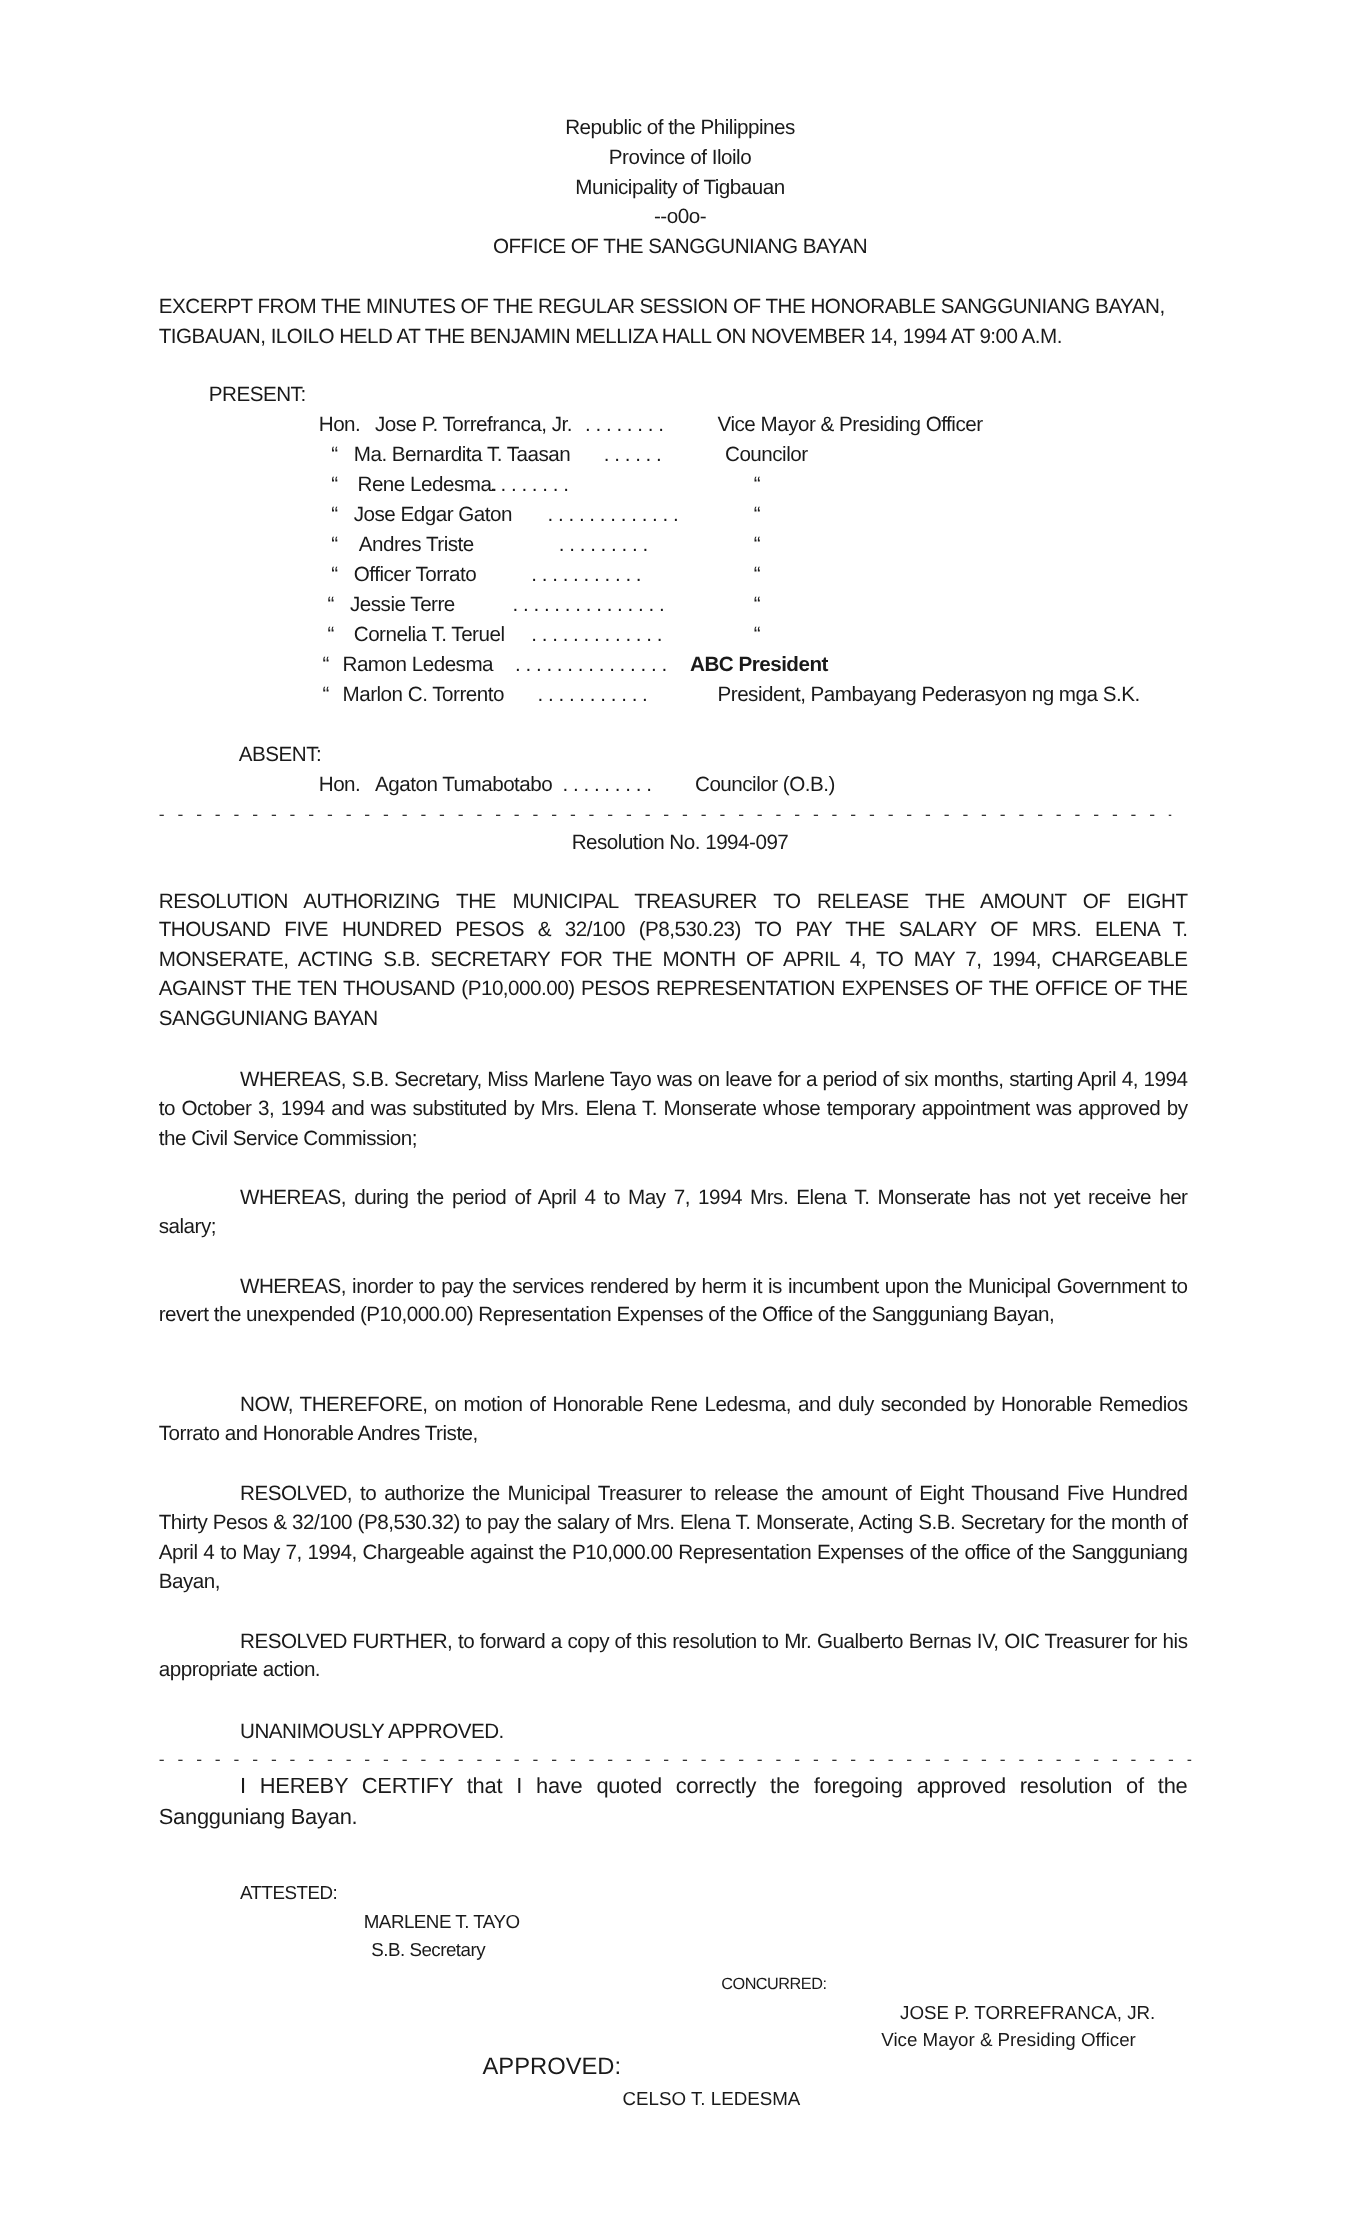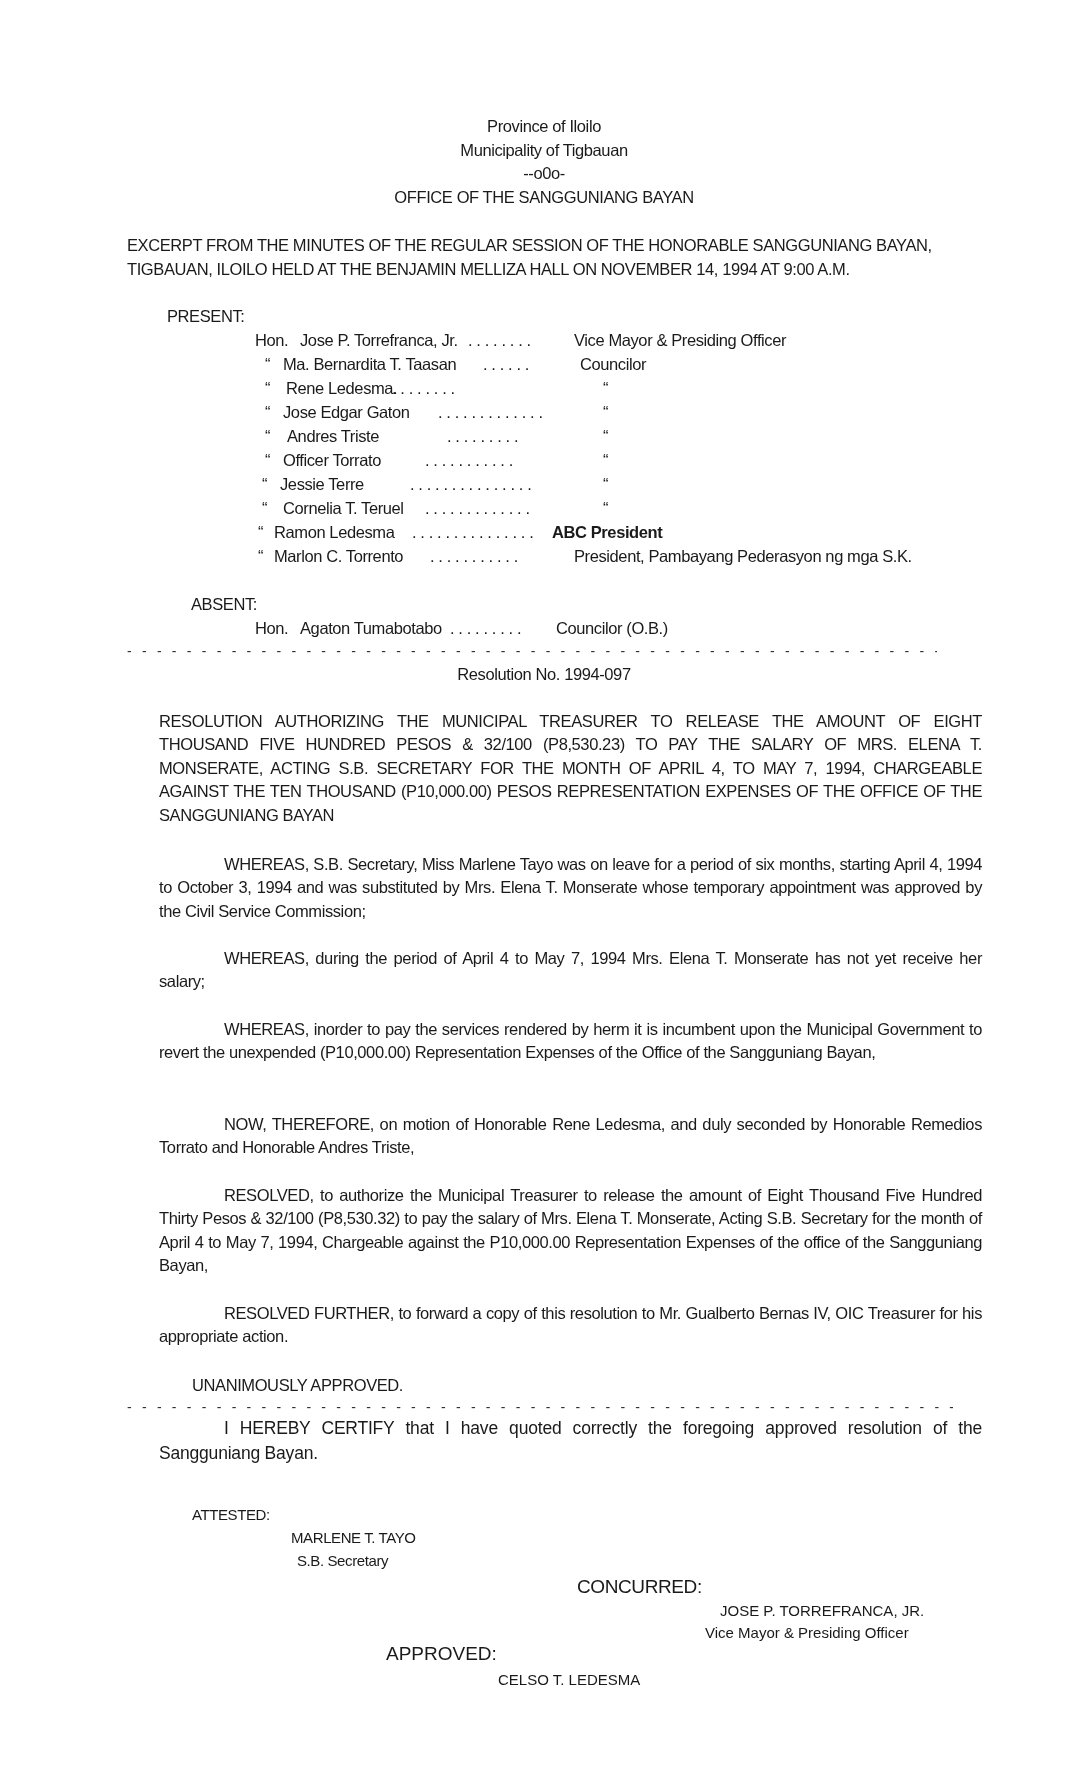--- a/index.html
+++ b/index.html
@@ -1,33 +1,34 @@
 <!DOCTYPE html>
 <html><head>
 <meta charset="utf-8">
 <style>
   html, body { margin:0; padding:0; background:#ffffff; }
   body { width:1088px; height:1792px; position:relative; overflow:hidden;
          font-family:"Liberation Sans", sans-serif; color:#1a1a1a; font-size:16.5px; }
   .page { position:absolute; left:0; top:0; width:1088px; height:1792px; }
   .abs { position:absolute; white-space:nowrap; line-height:24px; }
   .center { position:absolute; left:0; width:1088px; text-align:center; line-height:23.5px; }
-  .para { position:absolute; left:127px; width:823px; text-align:justify; line-height:23.4px;margin-left:32px; }
+  .para { position:absolute; left:127px; width:823px; text-align:justify; line-height:23.4px; }
   .para .ind { display:inline-block; width:65px; }
   .dash { position:absolute; left:127px; width:826px; overflow:hidden; white-space:nowrap;
           letter-spacing:3.2px; line-height:14px; font-size:14px; color:#333; }
   .row { position:absolute; left:0; width:1088px; height:24px; }
   .row span { position:absolute; white-space:nowrap; line-height:24px; }
   .narrow { letter-spacing:-0.4px; }
 </style>
 </head>
 <body>
 
 <div class="page">
 
+  <div class="center narrow" style="top:91px;">Republic of the Philippines</div>
   <div class="center narrow" style="top:115px;">Province of Iloilo</div>
   <div class="center narrow" style="top:139px;">Municipality of Tigbauan</div>
   <div class="center narrow" style="top:162px;">--o0o-</div>
   <div class="center narrow" style="top:186px;">OFFICE OF THE SANGGUNIANG BAYAN</div>
 
   <div class="abs narrow" style="left:127px; top:233px;">EXCERPT FROM THE MINUTES OF THE REGULAR SESSION OF THE HONORABLE SANGGUNIANG BAYAN,</div>
   <div class="abs narrow" style="left:127px; top:257px;">TIGBAUAN, ILOILO HELD AT THE BENJAMIN MELLIZA HALL ON  NOVEMBER 14, 1994 AT 9:00 A.M.</div>
 
   <div class="abs narrow" style="left:167px; top:304px;">PRESENT:</div>
 
@@ -116,20 +117,20 @@
   <div class="abs narrow" style="left:192px; top:1373px;">UNANIMOUSLY APPROVED.</div>
 
   <div class="dash" style="top:1400px;">- - - - - - - - - - - - - - - - - - - - - - - - - - - - - - - - - - - - - - - - - - - - - - - - - - - - - - - - - - - - - - - - - - - - - - - - - - - - - - - - - - - - - - - - - - - - - - -</div>
 
   <div class="para" style="top:1416px; font-size:17.5px; line-height:25px; letter-spacing:-0.2px;"><span class="ind"></span><span>I HEREBY CERTIFY that I have quoted correctly the foregoing approved resolution of the Sangguniang Bayan.</span></div>
 
   <div class="abs narrow" style="left:192px; top:1503px; font-size:15px;">ATTESTED:</div>
   <div class="abs narrow" style="left:291px; top:1526px; font-size:15px;">MARLENE T. TAYO</div>
   <div class="abs narrow" style="left:297px; top:1549px; font-size:15px;">S.B.  Secretary</div>
 
-  <div class="abs narrow" style="left:577px; top:1575px; font-size:19px;">CONCURRED:</div>
+  <div class="abs narrow" style="left:577px; top:1575px; font-size:13px;">CONCURRED:</div>
   <div class="abs" style="left:720px; top:1599px; font-size:15px;">JOSE P. TORREFRANCA, JR.</div>
   <div class="abs" style="left:705px; top:1621px; font-size:15px;">Vice Mayor &amp; Presiding Officer</div>
 
   <div class="abs" style="left:386px; top:1642px; font-size:19px;">APPROVED:</div>
   <div class="abs" style="left:498px; top:1668px; font-size:15px;">CELSO T. LEDESMA</div>
 
 </div>
 
 </body></html>

